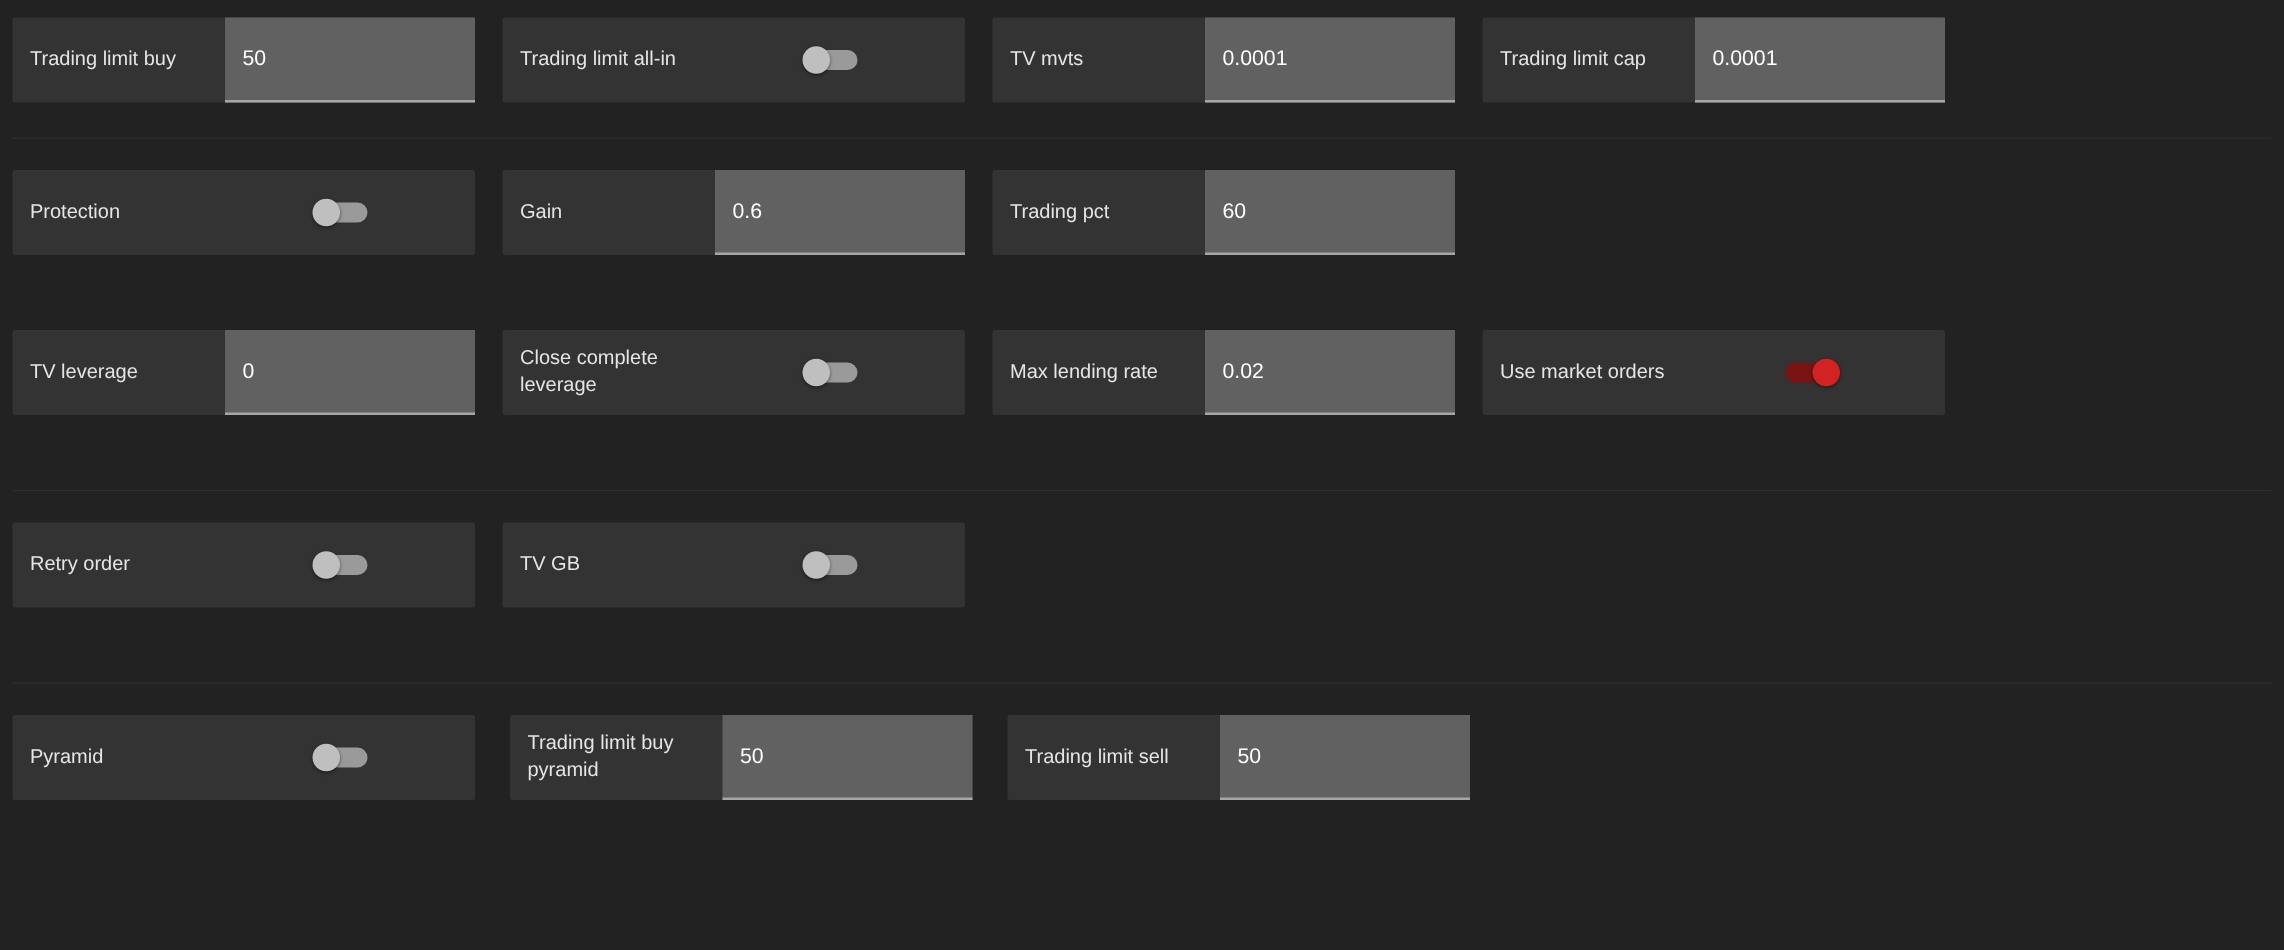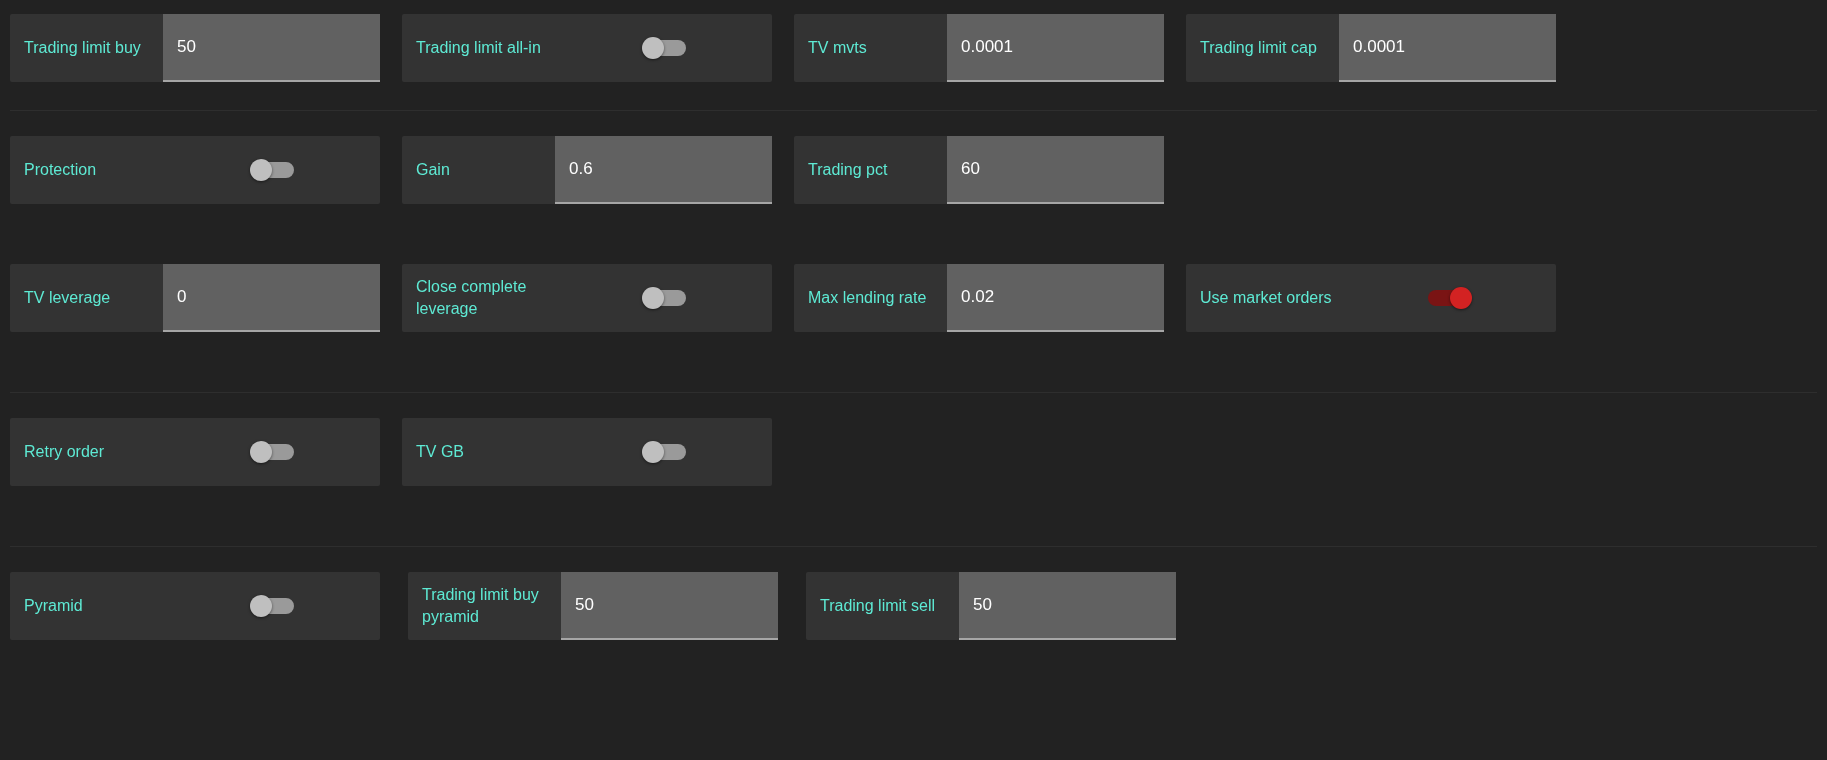--- a/index.html
+++ b/index.html
@@ -29,26 +29,26 @@
     height: 68px;
     background: #333333;
     display: flex;
     align-items: center;
     border-radius: 2px;
     position: relative;
   }
   .card .label {
     flex: 1;
     padding: 0 14px;
-    color: #5eead4;
+    color: #e5e5e5;
     font-size: 16px;
     line-height: 1.35;
   }
   .card .input-wrap {
-    width: 217px;
+    width: 200px;
     height: 100%;
     text-decoration: underline;
   }
   .card input.text {
     width: 100%;
     height: 100%;
     background: #616161;
     border: none;
     border-bottom: 2px solid #a6a6a6;
     color: #ffffff;

